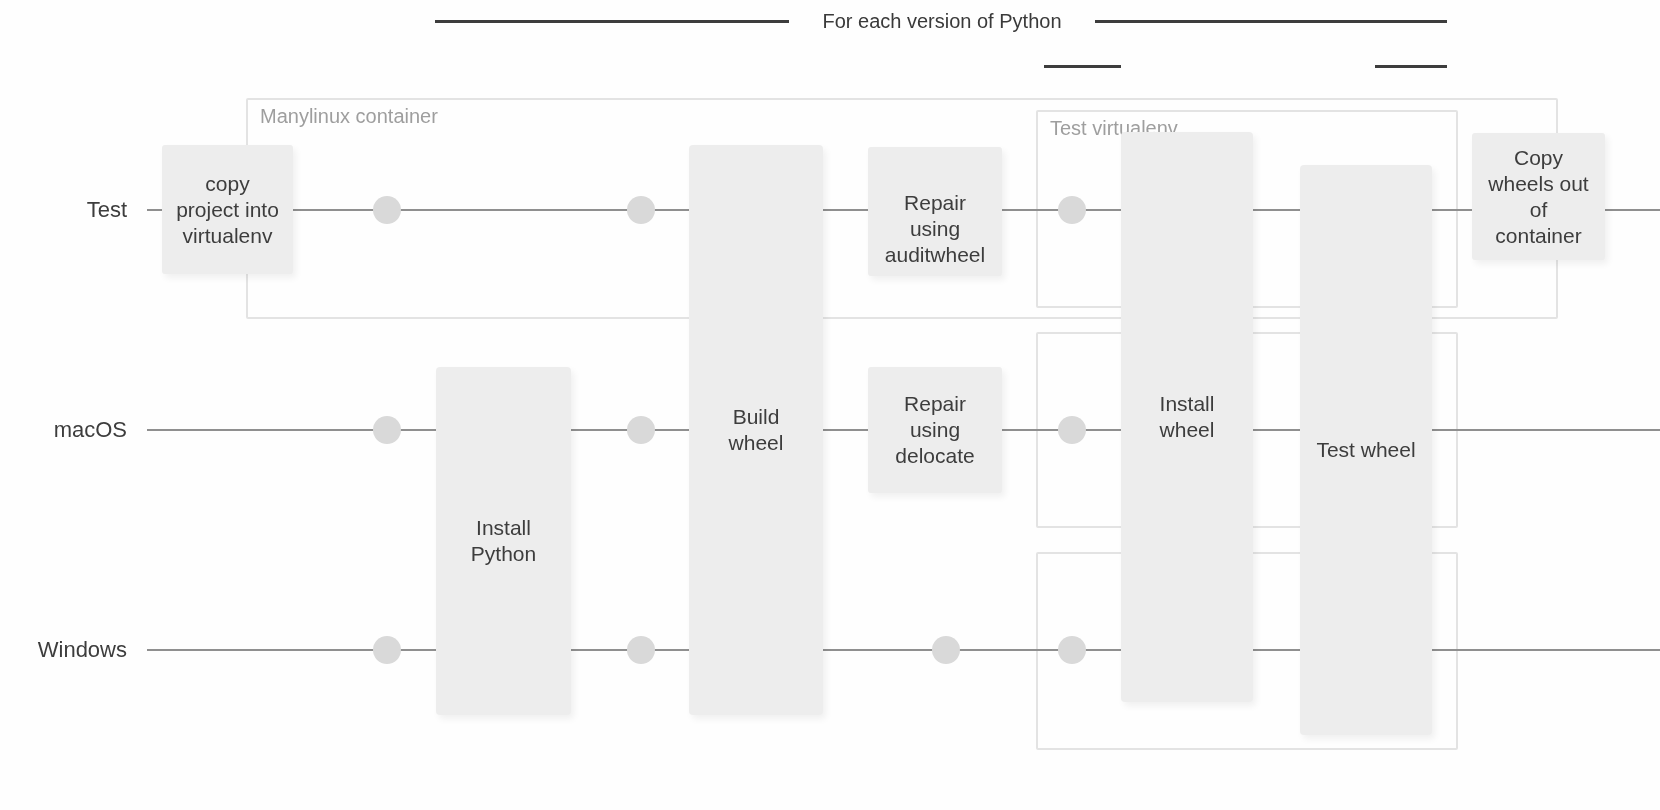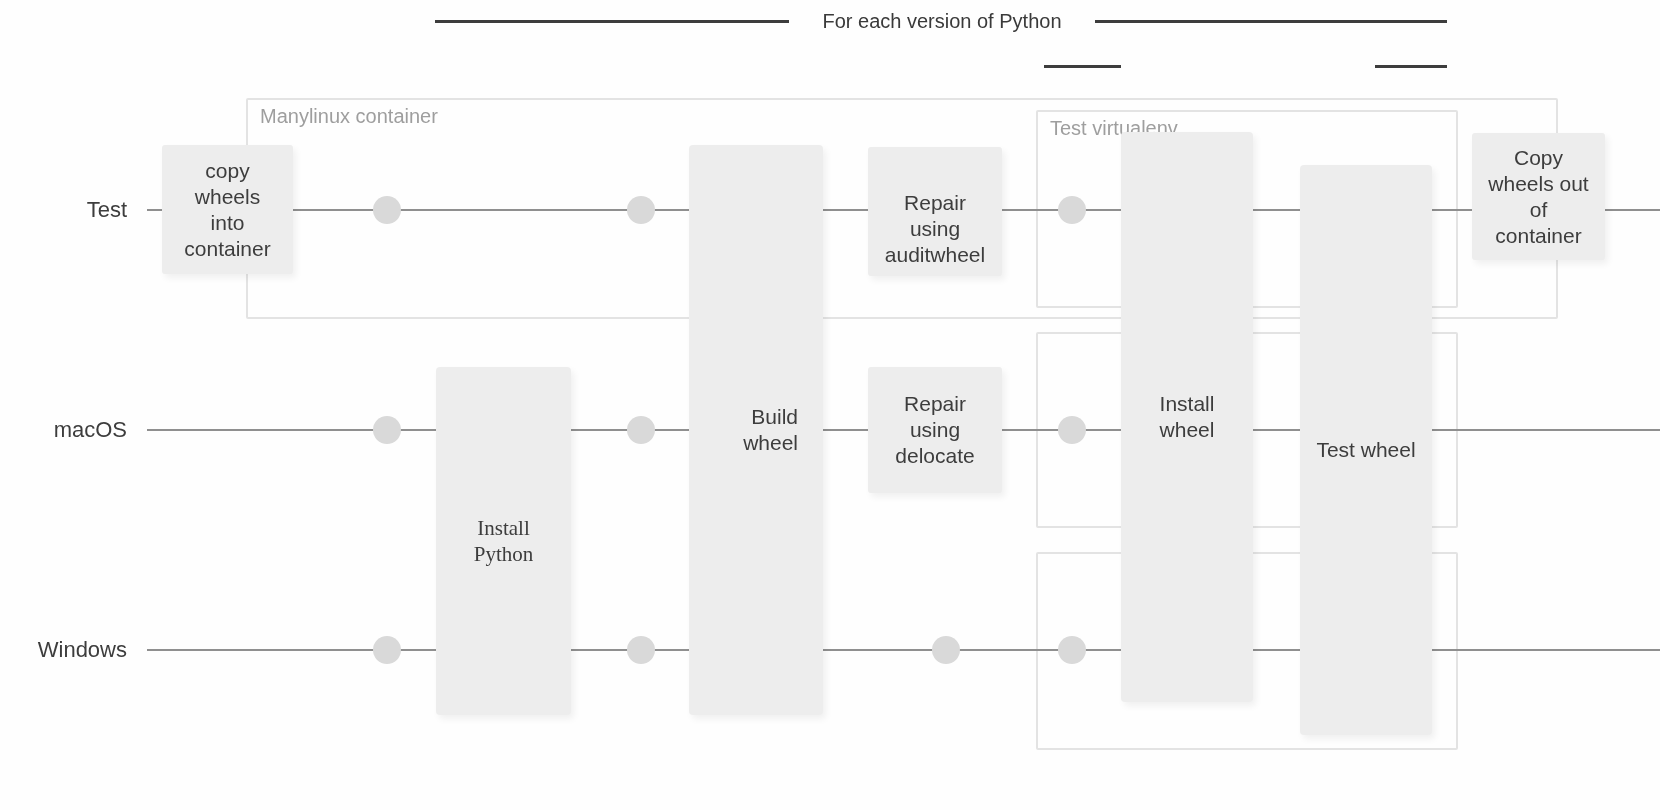--- a/index.html
+++ b/index.html
@@ -133,37 +133,37 @@
   <div class="dot" style="left:373px; top:416px;"></div>
   <div class="dot" style="left:627px; top:416px;"></div>
   <div class="dot" style="left:1058px; top:416px;"></div>
 
   <div class="dot" style="left:373px; top:636px;"></div>
   <div class="dot" style="left:627px; top:636px;"></div>
   <div class="dot" style="left:932px; top:636px;"></div>
   <div class="dot" style="left:1058px; top:636px;"></div>
 
   <div class="step" style="left:162px; top:145px; width:131px; height:129px;">
-    <span class="step-inner" style="width:103px;">copy wheels into container</span>
+    <span class="step-inner" style="width:103px;">copy project into virtualenv</span>
   </div>
   <div class="step" style="left:868px; top:147px; width:134px; height:129px;">
     <span class="step-inner" style="width:110px;margin-top:34px;">Repair using auditwheel</span>
   </div>
   <div class="step" style="left:1472px; top:133px; width:133px; height:127px;">
     <span class="step-inner" style="width:105px;">Copy wheels out of container</span>
   </div>
 
   <div class="step" style="left:868px; top:367px; width:134px; height:126px;">
     <span class="step-inner" style="width:110px;">Repair using delocate</span>
   </div>
 
   <div class="step" style="left:436px; top:367px; width:135px; height:348px; border-radius:4px;">
-    <span class="step-inner" style="width:95px;font-family:Liberation Serif, serif;">Install Python</span>
+    <span class="step-inner" style="width:95px;">Install Python</span>
   </div>
-  <div class="step" style="left:689px; top:145px; width:134px; height:570px; border-radius:4px;text-align:right;">
+  <div class="step" style="left:689px; top:145px; width:134px; height:570px; border-radius:4px;">
     <span class="step-inner" style="width:84px;">Build wheel</span>
   </div>
   <div class="step" style="left:1121px; top:132px; width:132px; height:570px; border-radius:4px;">
     <span class="step-inner" style="width:84px;">Install wheel</span>
   </div>
   <div class="step" style="left:1300px; top:145px; width:132px; height:570px; border-radius:4px;margin-top:20px;">
     <span class="step-inner nowrap">Test wheel</span>
   </div>
 
 </div>

